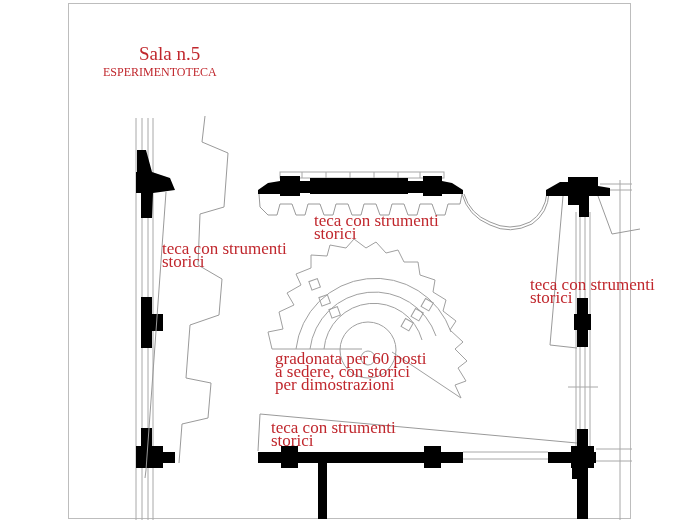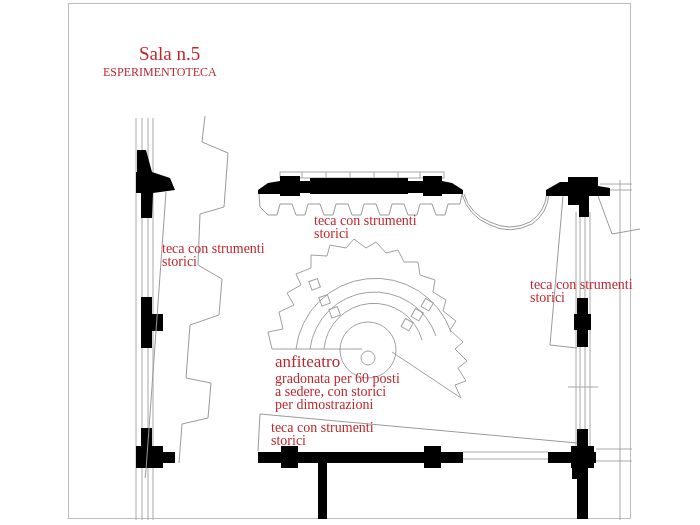--- a/index.html
+++ b/index.html
@@ -2,21 +2,21 @@
 <html><head>
   <meta charset="utf-8">
   <style>
     html, body { margin: 0; padding: 0; background: #ffffff; }
     body { width: 700px; height: 525px; position: relative; overflow: hidden; font-family: "Liberation Serif", serif; }
     .frame { position: absolute; left: 68px; top: 3px; width: 563px; height: 516px; border: 1px solid #bdbdbd; box-sizing: border-box; }
     svg.plan { position: absolute; left: 0; top: 0; }
     .lbl { position: absolute; color: #c0272d; font-family: "Liberation Serif", serif; line-height: 1.15; white-space: nowrap; }
     .title-1 { left: 103px; top: 43px; font-size: 19px; margin-left: 36px; }
     .title-2 { left: 103px; top: 66px; font-size: 12px; }
-    .small { font-size: 14px; line-height: 13px; }
+    .small { font-size: 17px; line-height: 13px; }
     .big { font-size: 17px; }
   </style>
 </head>
 <body>
 
 <div class="frame"></div>
 
 <svg class="plan" width="700" height="525" viewBox="0 0 700 525" xmlns="http://www.w3.org/2000/svg">
 
   <g stroke="#a8a8a8" stroke-width="1" fill="none">
@@ -135,17 +135,16 @@
   <div>teca con strumenti</div>
   <div>storici</div>
 </div>
 
 <div class="lbl small" style="left:271px; top:421px;">
   <div>teca con strumenti</div>
   <div>storici</div>
 </div>
 
 <div class="lbl" style="left:275px; top:352px;">
-  <div class="big">anfiteatro</div>
   <div class="small">gradonata per 60 posti</div>
   <div class="small">a sedere, con storici</div>
   <div class="small">per dimostrazioni</div>
 </div>
 
 </body></html>

